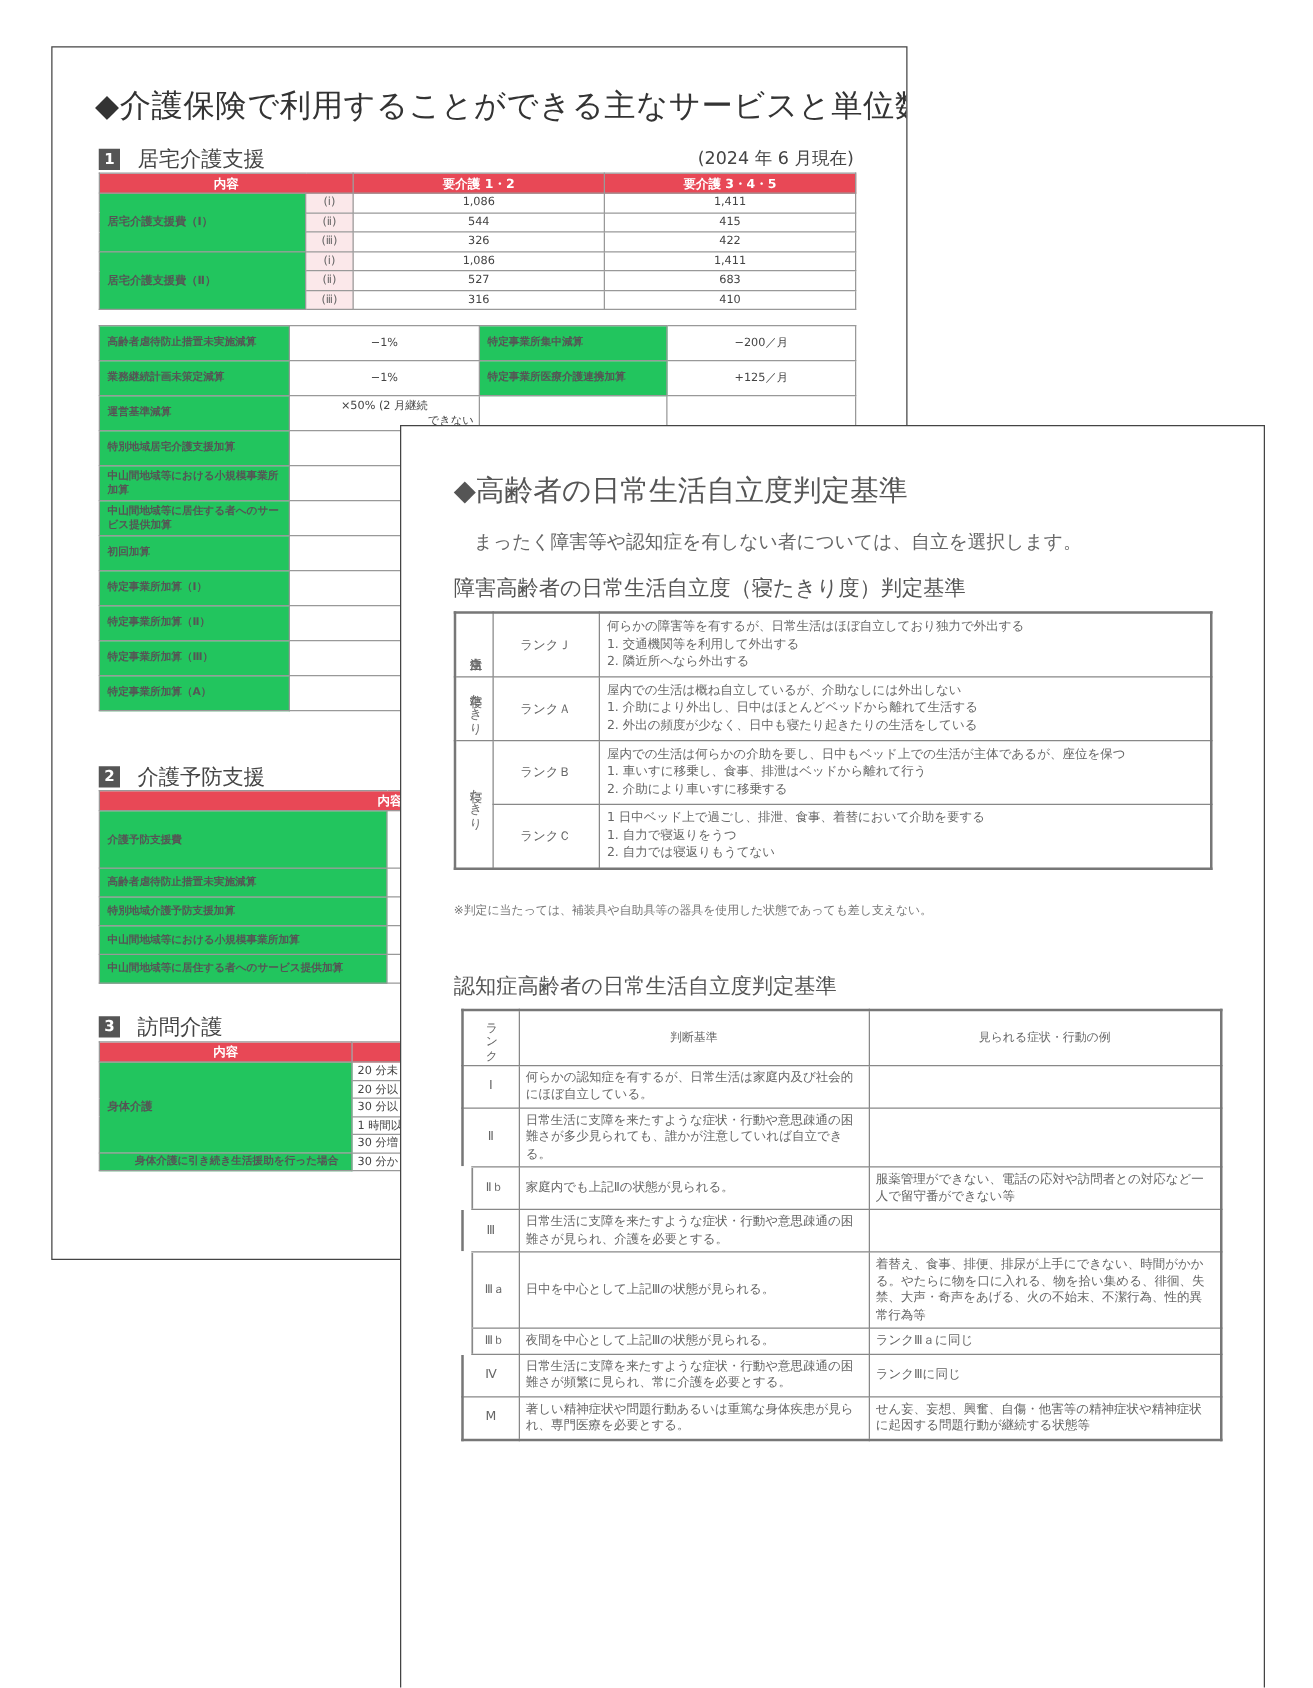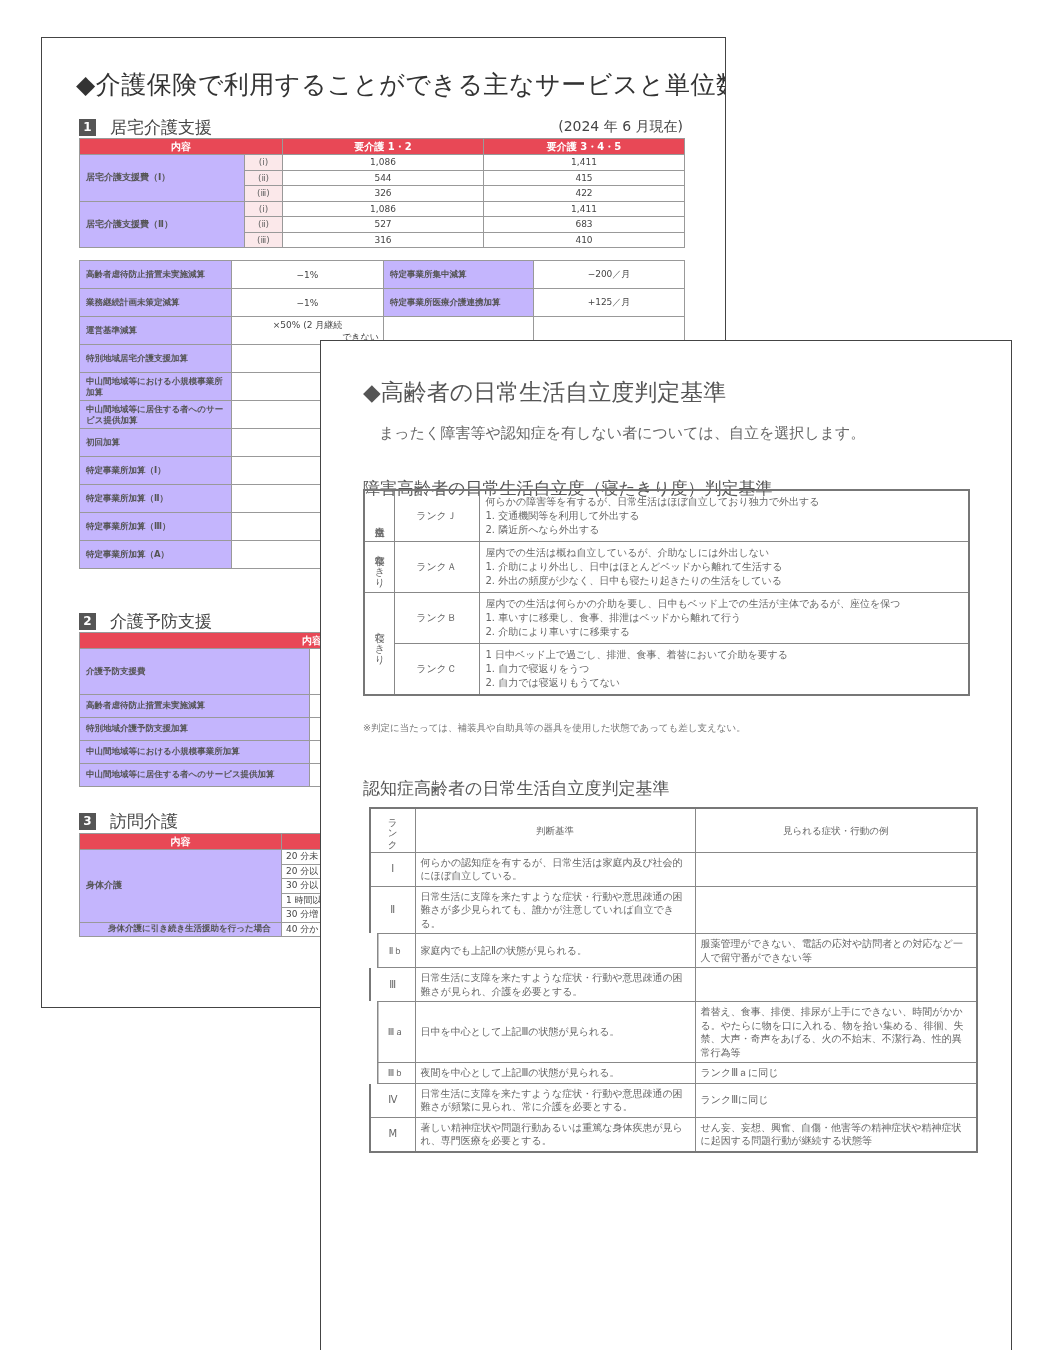--- a/index.html
+++ b/index.html
@@ -12,21 +12,21 @@
 
   
   .back-title { position: absolute; left: 34px; top: 30px; font-size: 25px; color: #333; letter-spacing: 0.5px; white-space: nowrap; }
   .sec-head { position: absolute; left: 37px; display: flex; align-items: center; font-size: 17px; color: #444; white-space: nowrap; }
   .sec-num { display: inline-block; width: 17px; height: 17px; background: #555; color: #fff; font-size: 12px; text-align: center; line-height: 17px; margin-right: 14px; font-weight: bold; }
   .asof { position: absolute; right: 42px; top: 80px; font-size: 14px; color: #444; text-align: right; }
 
   table { border-collapse: collapse; table-layout: fixed; }
   .t-red th { background: #e84856; color: #fff; font-size: 10px; font-weight: bold; height: 16px; border: 1px solid #999; }
   .t-red td { border: 1px solid #999; font-size: 9px; text-align: center; color: #444; }
-  .t-red td.lab { background: #c4b5fd; text-align: left; padding-left: 6px; font-weight: bold; color: #555; }
+  .t-red td.lab { background: #22c55e; text-align: left; padding-left: 6px; font-weight: bold; color: #555; }
   .t-red td.sub { background: #fbe8ea; color: #666; }
 
   #tbl1 { position: absolute; left: 37px; top: 100px; width: 605px; }
   #tbl1 td { height: 15.5px; }
 
   #tbl2 { position: absolute; left: 37px; top: 222px; width: 605px; }
   #tbl2 td { height: 28px; font-size: 9px; }
   #tbl2 td.val { text-align: center; }
   #tbl2 td.valr { text-align: right; padding-right: 8px; }
   #tbl2 td.lab { font-size: 8.5px; line-height: 11px; }
@@ -262,31 +262,31 @@
           <td class="dur">30 分以</td>
         </tr>
     <tr>
           <td class="dur">1 時間以</td>
         </tr>
     <tr>
           <td class="dur">30 分増</td>
         </tr>
     <tr>
       <td class="lab" style="font-size:8.5px;padding-left:28px;">身体介護に引き続き生活援助を行った場合</td>
-      <td class="dur">40 分か</td>
+      <td class="dur">30 分か</td>
     </tr>
   </tbody>
     </table>
 </div>
 
 <div class="page" id="page-front">
   <div class="f-title">◆高齢者の日常生活自立度判定基準</div>
   <div class="f-note">まったく障害等や認知症を有しない者については、自立を選択します。</div>
 
-  <div class="f-sub" style="top:136px;text-align:center;">障害高齢者の日常生活自立度（寝たきり度）判定基準</div>
+  <div class="f-sub" style="top:118px;text-align:center;">障害高齢者の日常生活自立度（寝たきり度）判定基準</div>
   <table class="t-gray" id="tblA">
     <tbody>
         <tr>
       <td class="grp"><span class="vtext">生活自立</span></td>
       <td class="rank">ランクＪ</td>
       <td class="desc">
         <div>何らかの障害等を有するが、日常生活はほぼ自立しており独力で外出する</div>
         <div>1. 交通機関等を利用して外出する</div>
         <div>2. 隣近所へなら外出する</div>
       </td>

